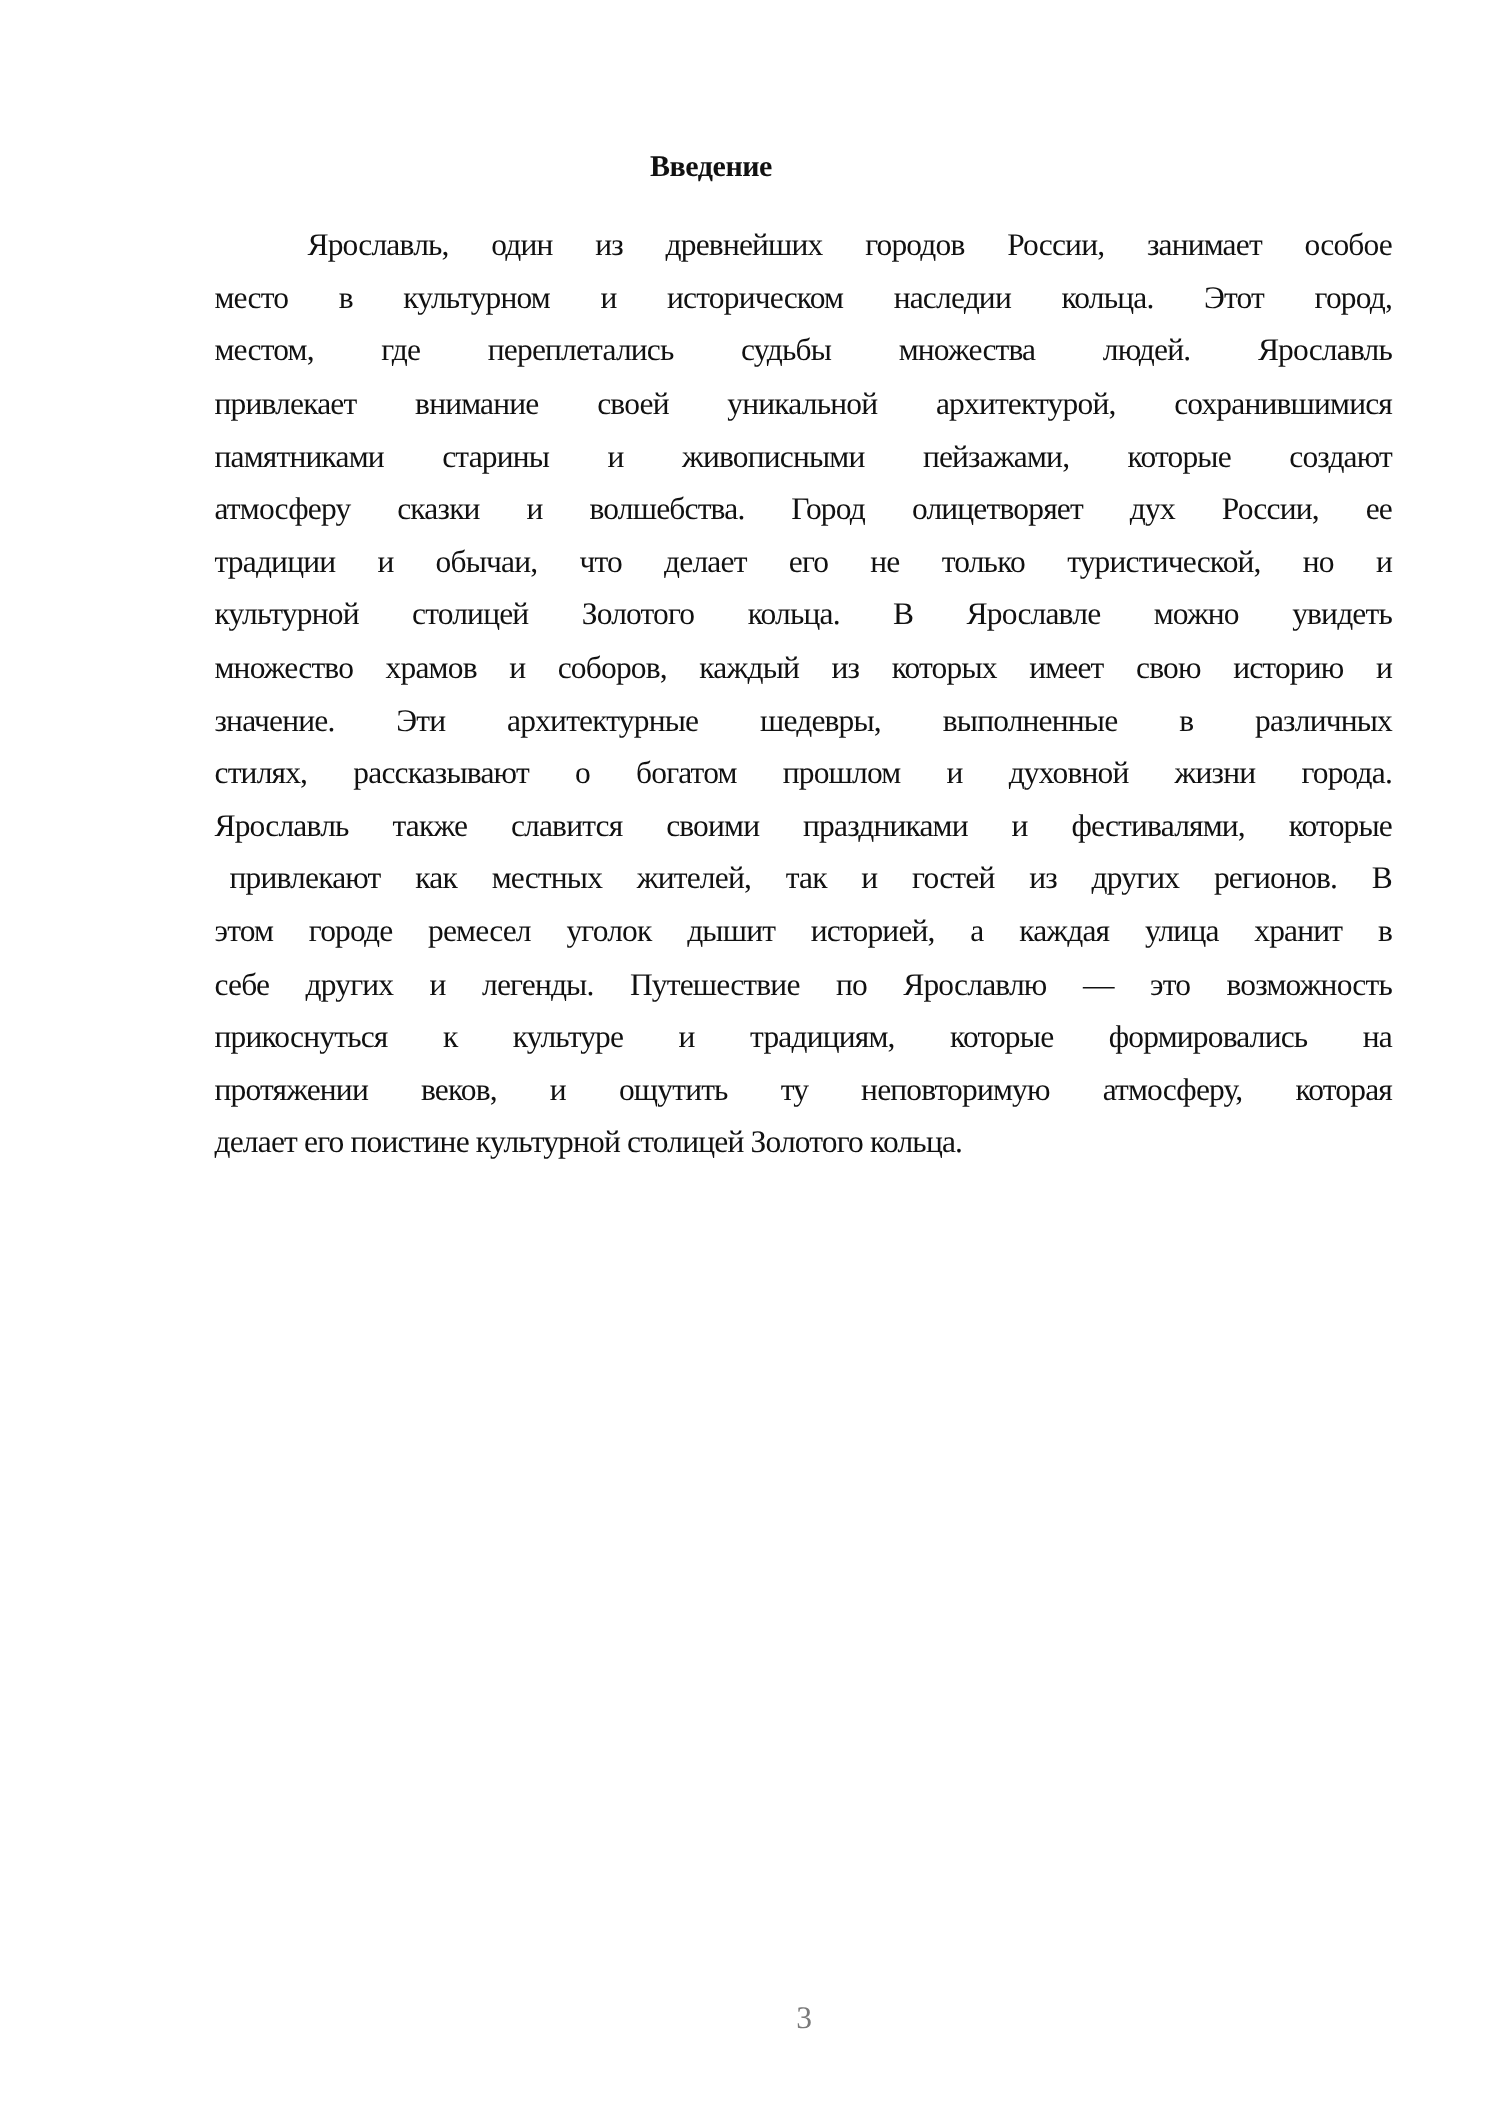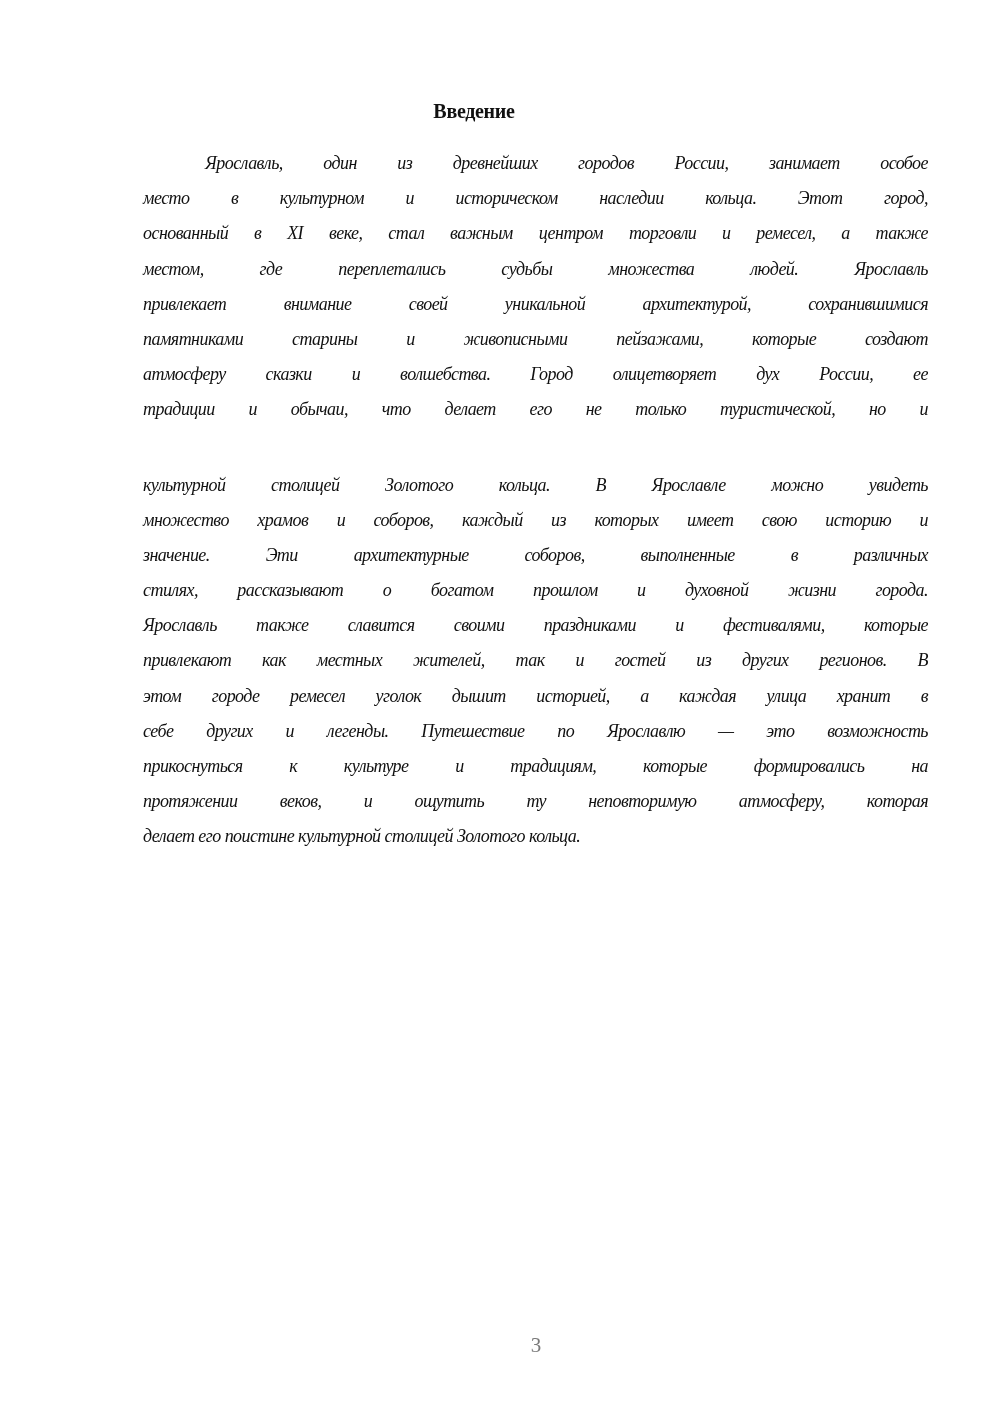--- a/index.html
+++ b/index.html
@@ -38,27 +38,26 @@
     .body-text {
       position: absolute;
       left: 143px;
       top: 146px;
       width: 785px;
     }
     .line {
       display: block;
       height: 35.2px;
       line-height: 35.2px;
-      font-size: 18px;
+      font-size: 21px;
       text-align: justify;
       text-align-last: justify;
       white-space: nowrap;
       letter-spacing: -0.55px;
       word-spacing: 0px;
-      font-style: italic;
     }
     .line.first {
       text-indent: 62px;
     }
     .line.last {
       text-align-last: left;
     }
     .page-number {
       position: absolute;
       top: 1333px;
@@ -73,32 +72,31 @@
   </style>
 </head>
 <body>
 
 <div class="page">
   <div class="heading">Введение</div>
 
   <div class="body-text">
     <div class="line first" style="white-space: normal;">Ярославль, один из древнейших городов России, занимает особое</div>
     <div class="line" style="white-space: normal;">место в культурном и историческом наследии кольца. Этот город,</div>
-    <div class="line" style="white-space: normal;">основанный в XI веке, стал важным центром торговли и ремесел, а также</div>
     <div class="line" style="white-space: normal;">местом, где переплетались судьбы множества людей. Ярославль</div>
     <div class="line" style="white-space: normal;">привлекает внимание своей уникальной архитектурой, сохранившимися</div>
     <div class="line" style="white-space: normal;">памятниками старины и живописными пейзажами, которые создают</div>
     <div class="line" style="white-space: normal;">атмосферу сказки и волшебства. Город олицетворяет дух России, ее</div>
     <div class="line" style="white-space: normal;">традиции и обычаи, что делает его не только туристической, но и</div>
-    <div class="line" style="white-space: normal; margin-top: 40px;">культурной столицей Золотого кольца. В Ярославле можно увидеть</div>
+    <div class="line" style="white-space: normal;">культурной столицей Золотого кольца. В Ярославле можно увидеть</div>
     <div class="line" style="white-space: normal;">множество храмов и соборов, каждый из которых имеет свою историю и</div>
-    <div class="line" style="white-space: normal;">значение. Эти архитектурные соборов, выполненные в различных</div>
+    <div class="line" style="white-space: normal;">значение. Эти архитектурные шедевры, выполненные в различных</div>
     <div class="line" style="white-space: normal;">стилях, рассказывают о богатом прошлом и духовной жизни города.</div>
     <div class="line" style="white-space: normal;">Ярославль также славится своими праздниками и фестивалями, которые</div>
-    <div class="line" style="white-space: normal;">привлекают как местных жителей, так и гостей из других регионов. В</div>
+    <div class="line" style="white-space: normal; margin-left: 10px;">привлекают как местных жителей, так и гостей из других регионов. В</div>
     <div class="line" style="white-space: normal;">этом городе ремесел уголок дышит историей, а каждая улица хранит в</div>
     <div class="line" style="white-space: normal;">себе других и легенды. Путешествие по Ярославлю — это возможность</div>
     <div class="line" style="white-space: normal;">прикоснуться к культуре и традициям, которые формировались на</div>
     <div class="line" style="white-space: normal;">протяжении веков, и ощутить ту неповторимую атмосферу, которая</div>
     <div class="line last" style="white-space: normal;">делает его поистине культурной столицей Золотого кольца.</div>
   </div>
 
   <div class="page-number">3</div>
 </div>
 

